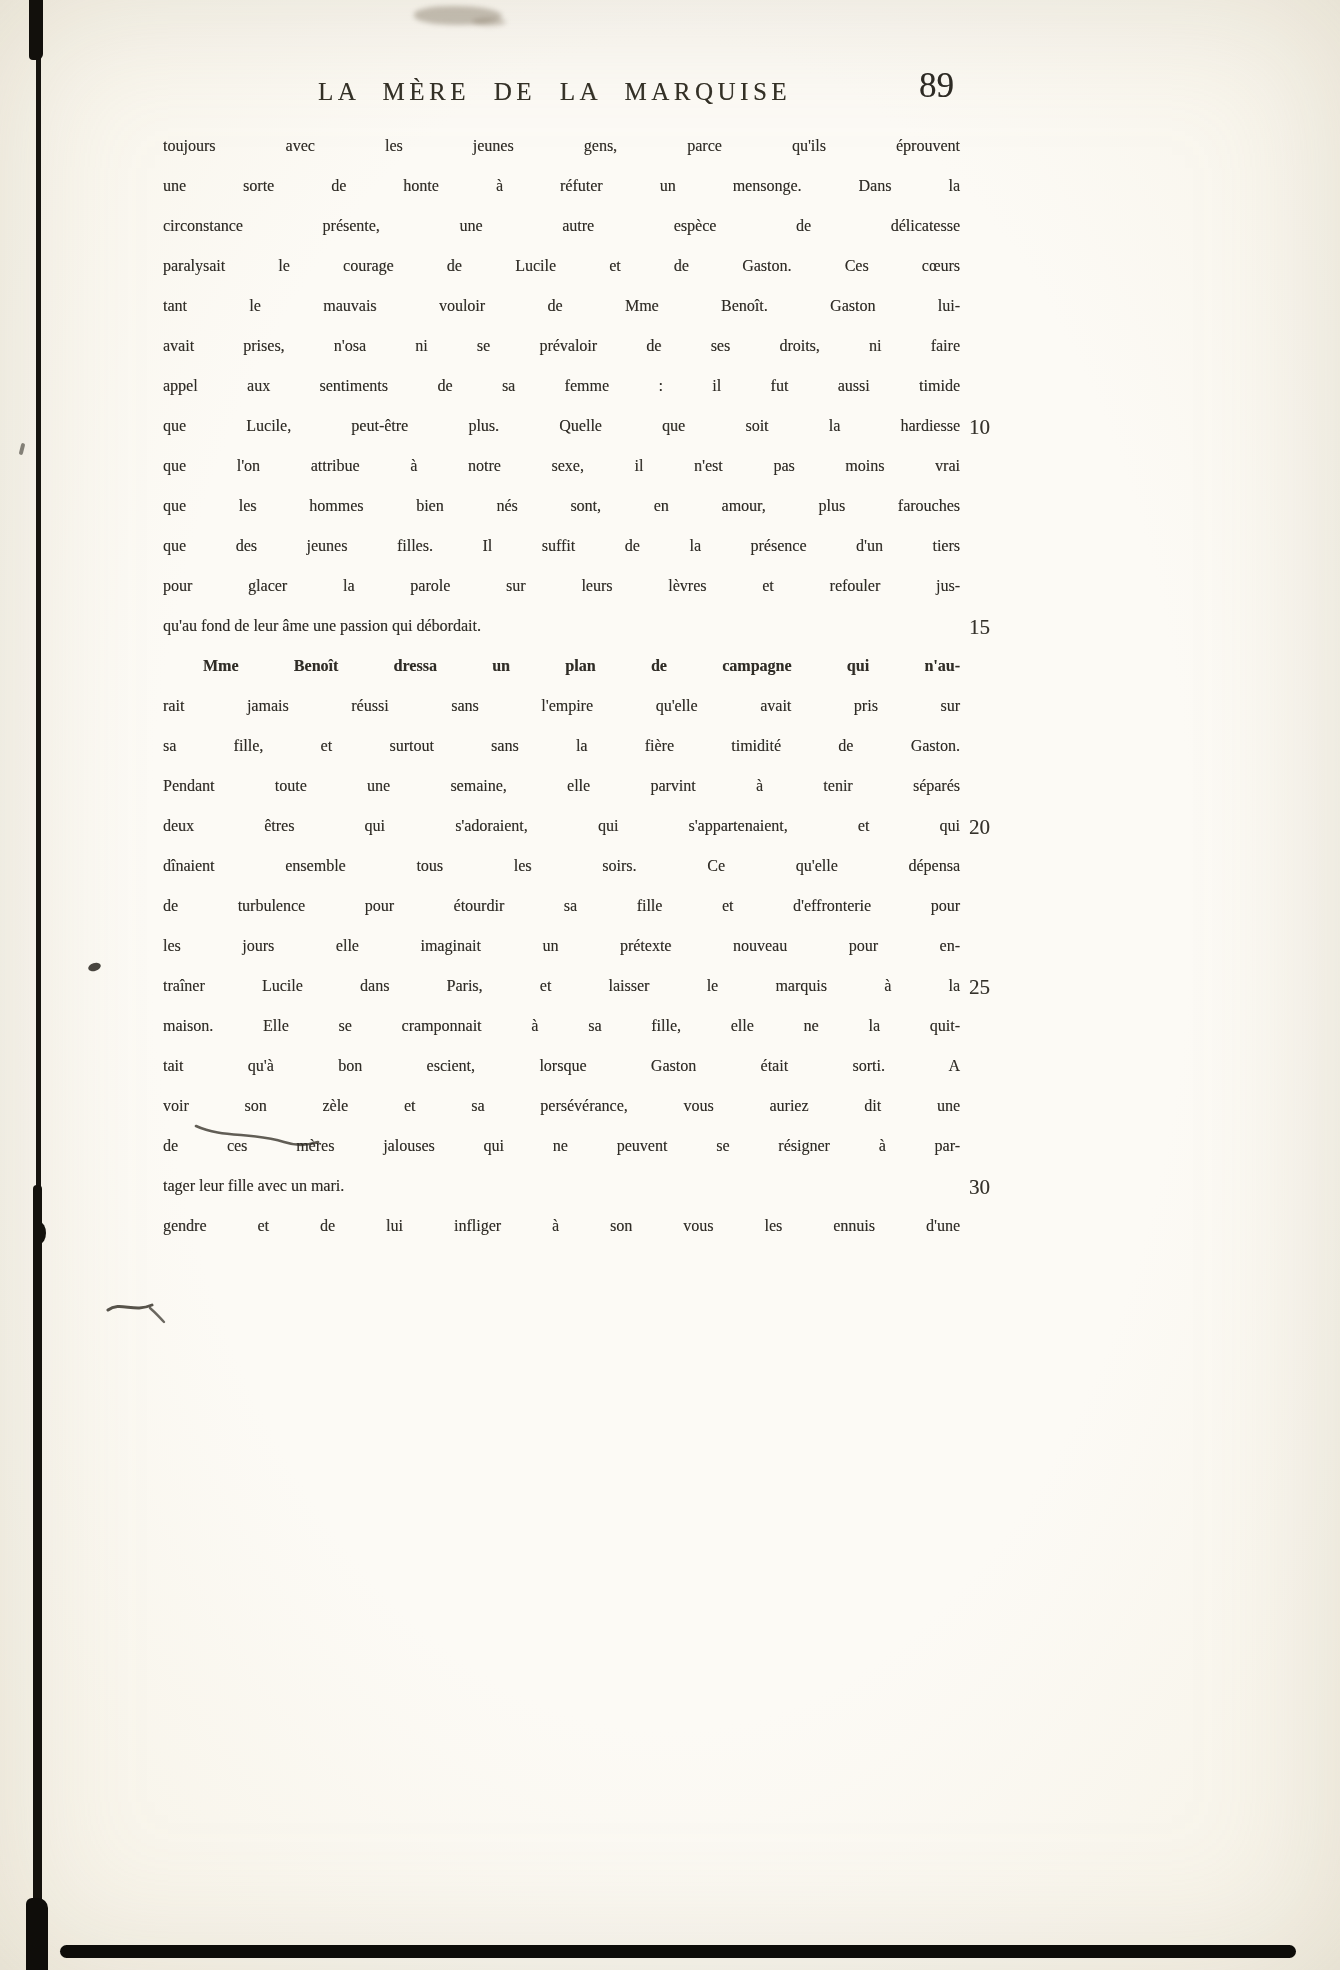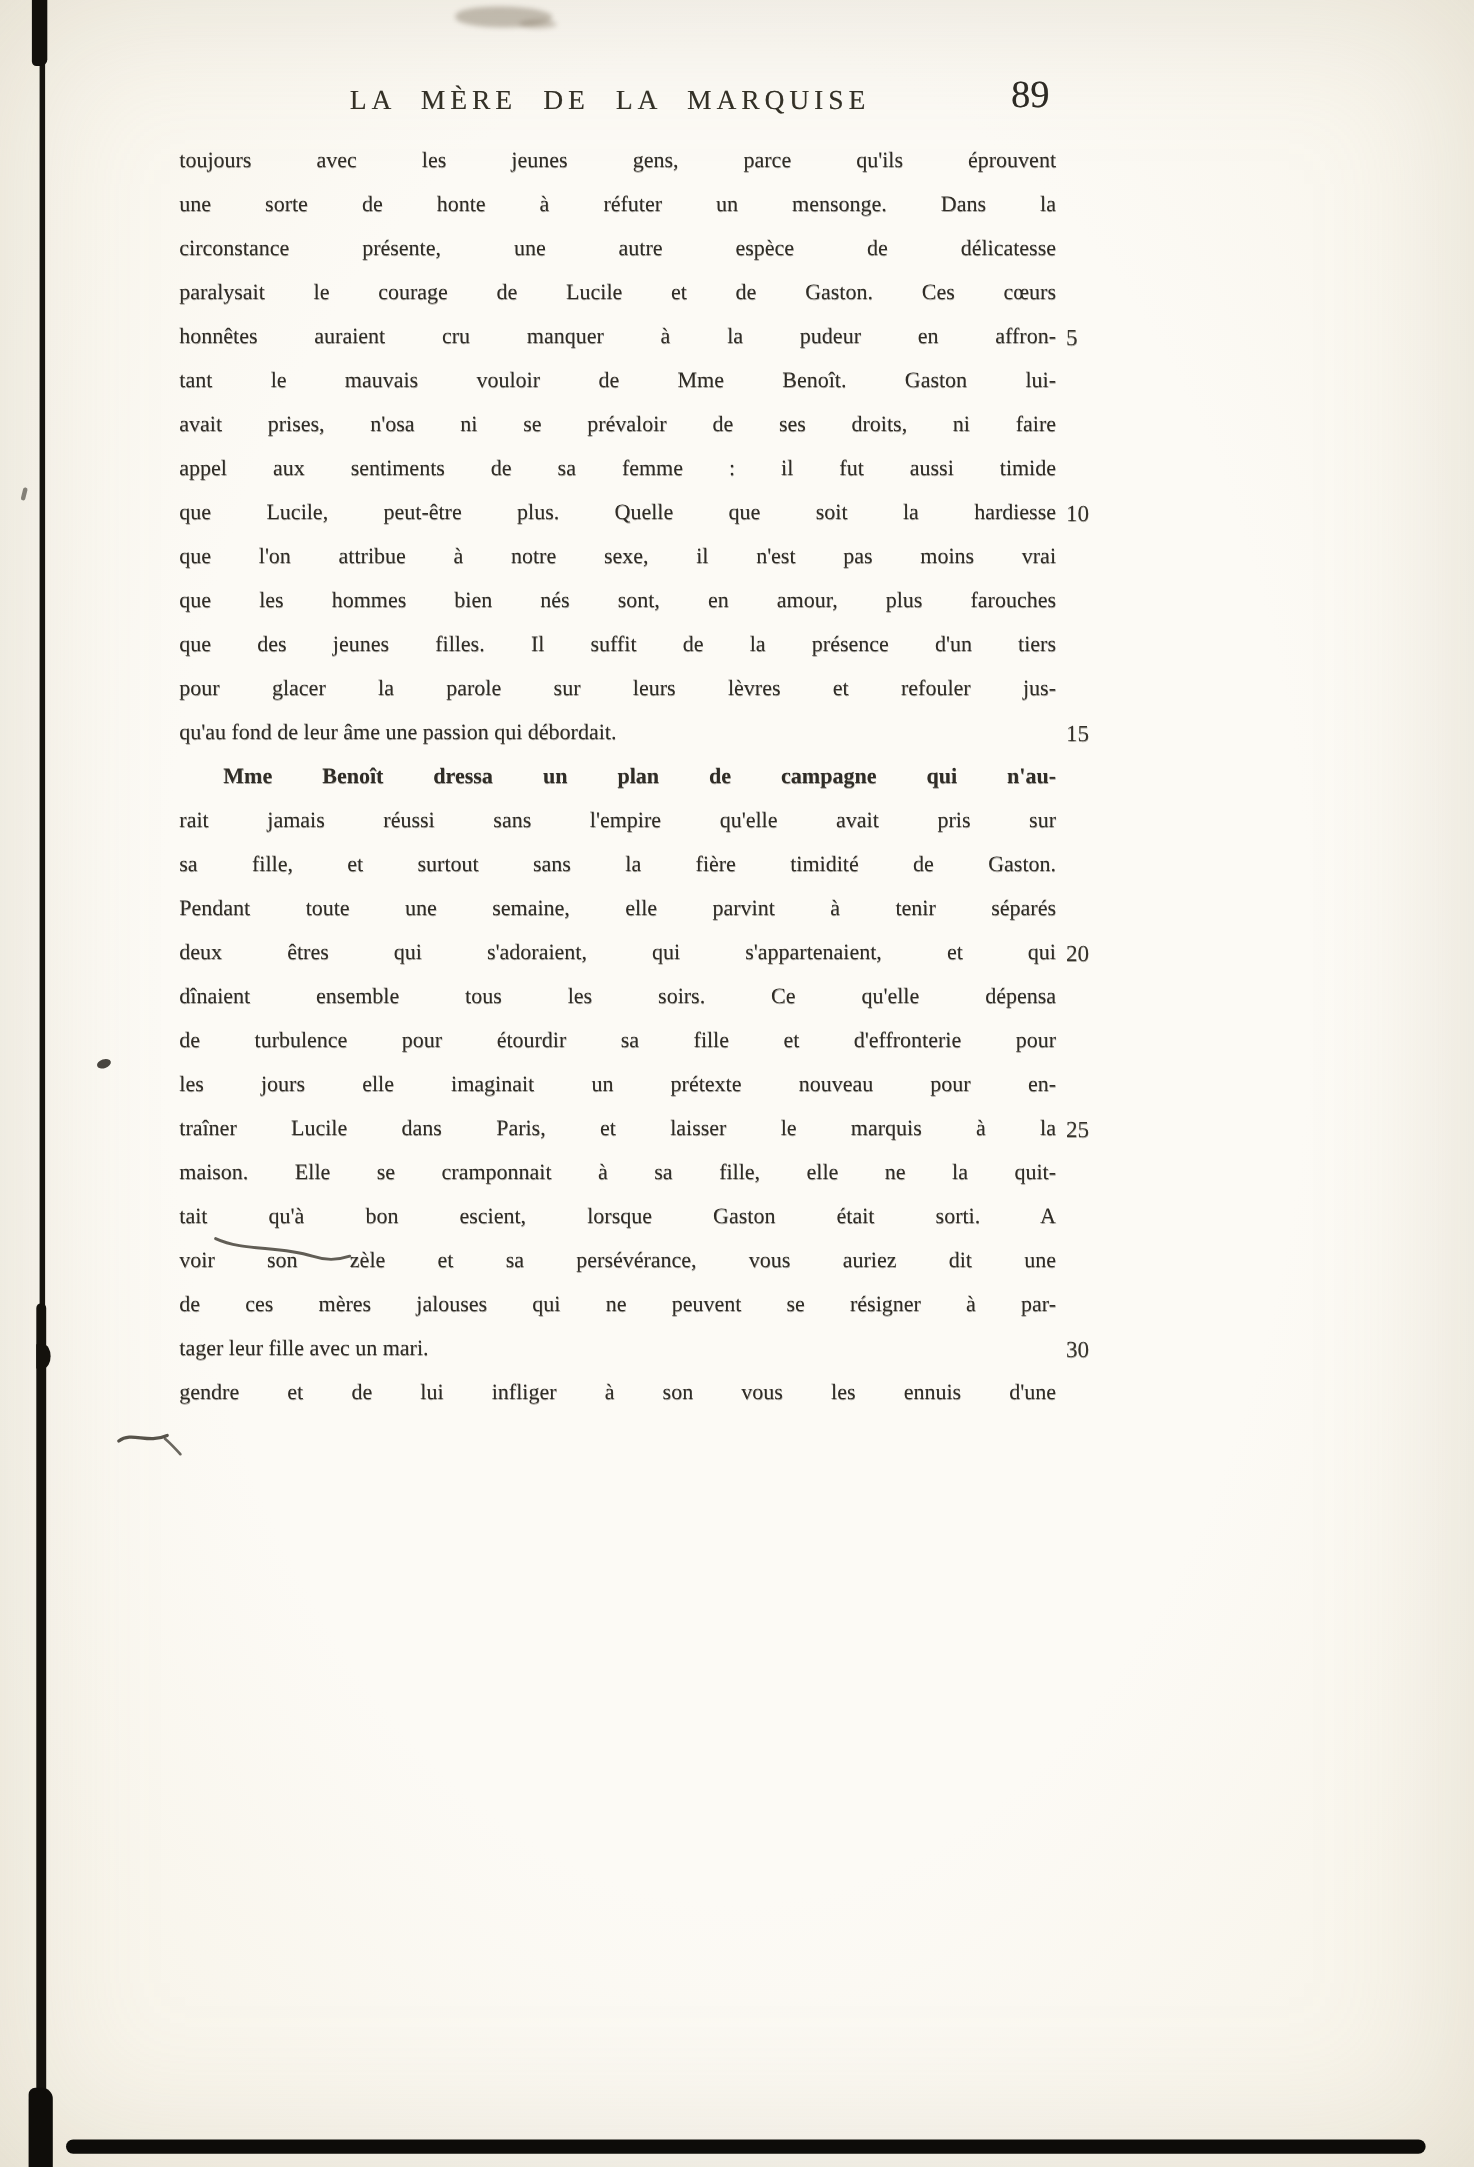--- a/index.html
+++ b/index.html
@@ -38,21 +38,21 @@
     color:#333026;
     text-shadow:0.3px 0.4px 0.6px rgba(47,44,38,0.4);
   }
   .page-number { position:absolute; right:6px; top:-6px; font-size:35px; color:#2d2a24; text-shadow:0.3px 0.4px 0.6px rgba(47,44,38,0.4); }
 
   
   .text-body { position:absolute; left:163px; top:126px; width:797px; }
   .line { position:relative; height:40px; overflow:visible; }
   .line-text {
     display:block;
-    font-size:20px; line-height:40px;
+    font-size:16px; line-height:40px;
     text-shadow:0.3px 0.4px 0.55px rgba(47,44,38,0.42);
     white-space:normal;
   }
   .line.just .line-text { text-align:justify; text-align-last:justify; }
   .line.indent .line-text { padding-left:40px;font-weight:bold; }
   .linenum {
     position:absolute; left:806px; top:0; width:60px;
     font-size:21px; line-height:42px; color:#35322b;
     text-shadow:0.3px 0.3px 0.5px rgba(47,44,38,0.4);
   }
@@ -95,24 +95,20 @@
         <span class="line-text">toujours avec les jeunes gens, parce qu'ils éprouvent</span>
       </div>
       <div class="line just">
         <span class="line-text">une sorte de honte à réfuter un mensonge. Dans la</span>
       </div>
       <div class="line just">
         <span class="line-text">circonstance présente, une autre espèce de délicatesse</span>
       </div>
       <div class="line just">
         <span class="line-text">paralysait le courage de Lucile et de Gaston. Ces cœurs</span>
-      </div>
-      <div class="line just">
-        <span class="line-text">honnêtes auraient cru manquer à la pudeur en affron-</span>
-        <span class="linenum">5</span>
       </div>
       <div class="line just">
         <span class="line-text">tant le mauvais vouloir de Mme Benoît. Gaston lui-</span>
       </div>
       <div class="line just">
         <span class="line-text">avait prises, n'osa ni se prévaloir de ses droits, ni faire</span>
       </div>
       <div class="line just">
         <span class="line-text">appel aux sentiments de sa femme : il fut aussi timide</span>
       </div>

